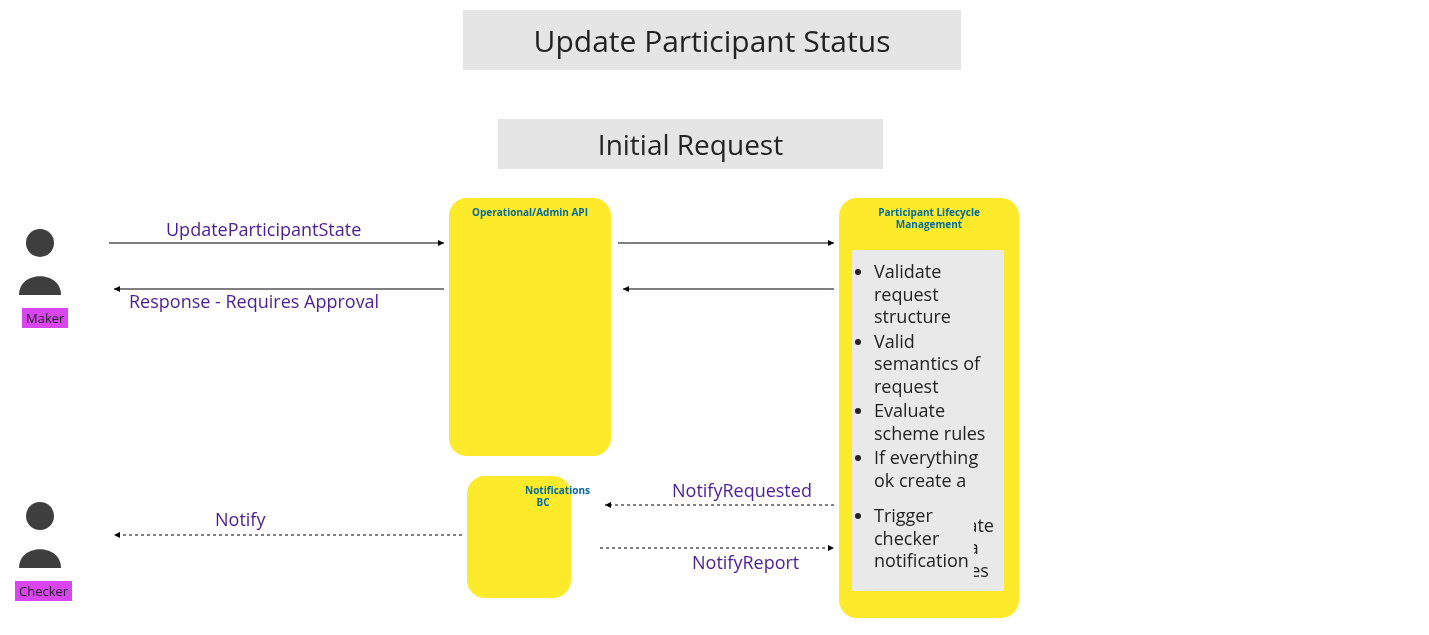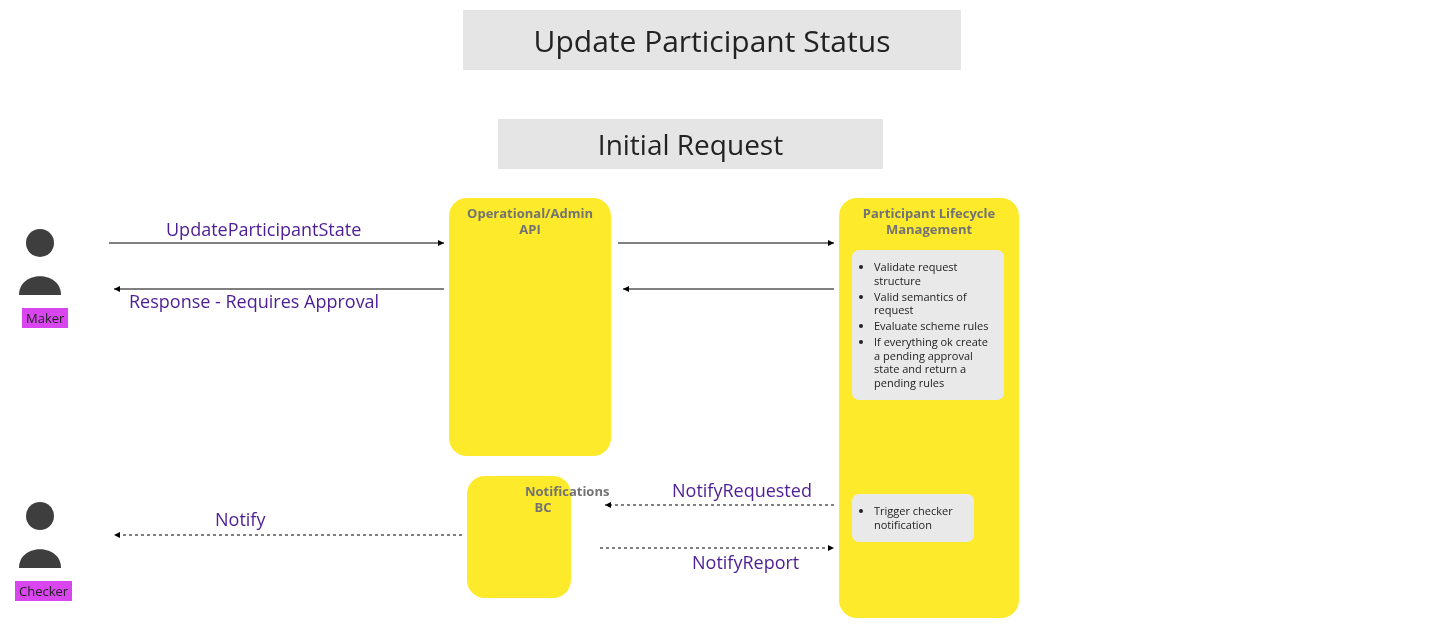--- a/index.html
+++ b/index.html
@@ -41,32 +41,32 @@
   .actor-icon {
     position: absolute;
   }
   .yellow-box {
     position: absolute;
     background: #fdea2a;
     border-radius: 18px;
     text-align: center;
   }
   .yellow-box .yb-title {
-    font-size: 13px;
+    font-size: 10px;
     font-weight: 700;
-    color: #737373;
+    color: #0369a1;
     padding: 8px 10px 4px 10px;
     line-height: 1.2;
   }
   .steps-box {
     position: absolute;
     background: #e9e9e9;
-    font-size: 11px;
+    font-size: 18px;
     padding: 8px 8px 8px 4px;
-    border-radius: 7px;
+    border-radius: 2px;
   }
   .steps-box ul {
     margin: 0;
     padding-left: 18px;
   }
   .steps-box li {
     margin: 2px 0;
     line-height: 1.25;
   }
   .arrow-label {

